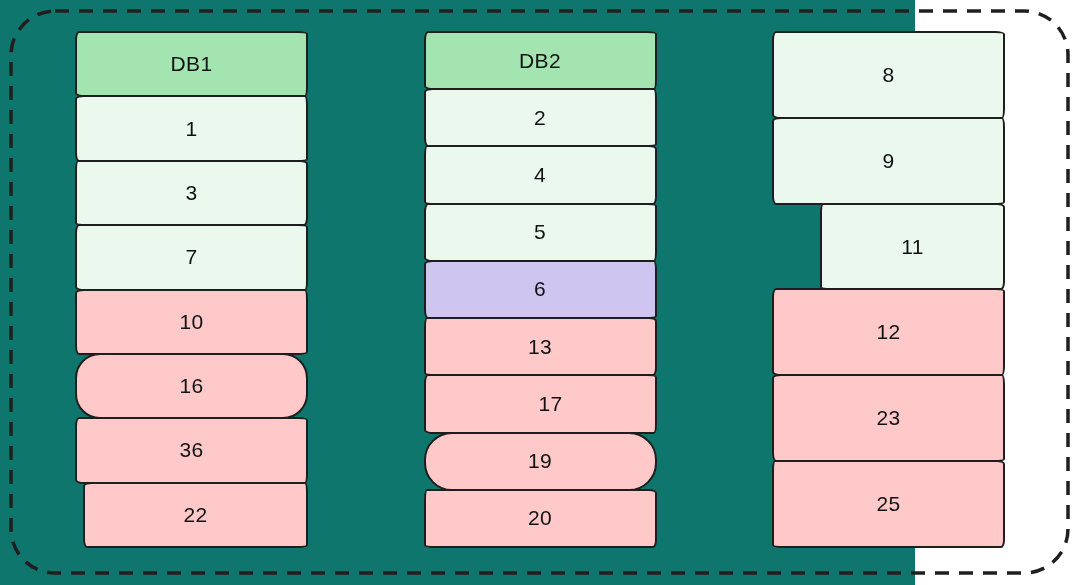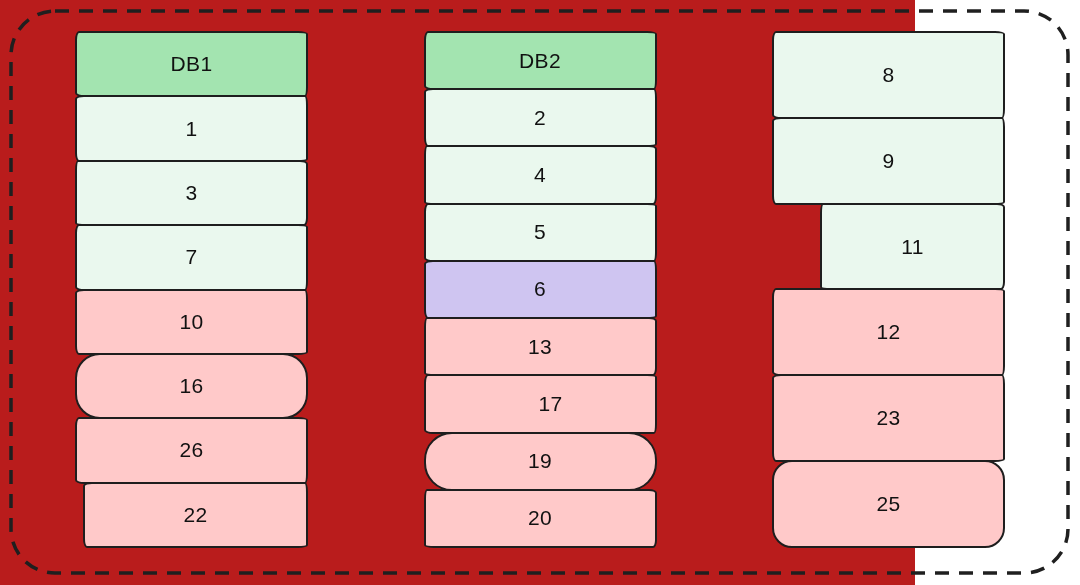--- a/index.html
+++ b/index.html
@@ -8,21 +8,21 @@
     background: #ffffff;
     width: 1080px;
     height: 585px;
     overflow: hidden;
     font-family: "Liberation Sans", sans-serif;
   }
   .stage {
     position: relative;
     width: 915px;
     height: 585px;
-    background: #b91c1c;
+    background: #0f766e;
   }
   .dashed-frame-svg {
     position: absolute;
     left: 0;
     top: 0;
     width: 1080px;
     height: 585px;
     pointer-events: none;
   }
   .columns-wrap {
@@ -67,37 +67,37 @@
   </svg>
 
   <div class="columns-wrap">
       <div class="db-column">
       <div class="cell header-cell" style="background: rgb(163, 228, 176);">DB1</div>
     <div class="cell row-cell" style="background: rgb(234, 248, 238);">1</div>
         <div class="cell row-cell" style="background: rgb(234, 248, 238);">3</div>
         <div class="cell row-cell" style="background: rgb(234, 248, 238);">7</div>
         <div class="cell row-cell" style="background: rgb(255, 201, 201);">10</div>
         <div class="cell row-cell" style="background: rgb(255, 201, 201); border-radius: 25px;">16</div>
-        <div class="cell row-cell" style="background: rgb(255, 201, 201);">26</div>
+        <div class="cell row-cell" style="background: rgb(255, 201, 201);">36</div>
         <div class="cell row-cell" style="background: rgb(255, 201, 201); margin-left: 8px;">22</div>
       </div>
       <div class="db-column">
       <div class="cell header-cell" style="background: rgb(163, 228, 176);">DB2</div>
     <div class="cell row-cell" style="background: rgb(234, 248, 238);">2</div>
         <div class="cell row-cell" style="background: rgb(234, 248, 238);">4</div>
         <div class="cell row-cell" style="background: rgb(234, 248, 238);">5</div>
         <div class="cell row-cell" style="background: rgb(207, 197, 241);">6</div>
         <div class="cell row-cell" style="background: rgb(255, 201, 201);">13</div>
         <div class="cell row-cell" style="background: rgb(255, 201, 201); padding-left: 21px;">17</div>
         <div class="cell row-cell" style="background: rgb(255, 201, 201); border-radius: 28px;">19</div>
         <div class="cell row-cell" style="background: rgb(255, 201, 201); text-align: center;">20</div>
       </div>
       <div class="db-column">
     <div class="cell row-cell" style="background: rgb(234, 248, 238);">8</div>
         <div class="cell row-cell" style="background: rgb(234, 248, 238);">9</div>
         <div class="cell row-cell" style="background: rgb(234, 248, 238); margin-left: 48px;">11</div>
         <div class="cell row-cell" style="background: rgb(255, 201, 201);">12</div>
         <div class="cell row-cell" style="background: rgb(255, 201, 201); text-align: center;">23</div>
-        <div class="cell row-cell" style="background: rgb(255, 201, 201); border-radius: 20px;">25</div>
+        <div class="cell row-cell" style="background: rgb(255, 201, 201);">25</div>
       </div>
     </div>
 
 </div>
 
 </body></html>

